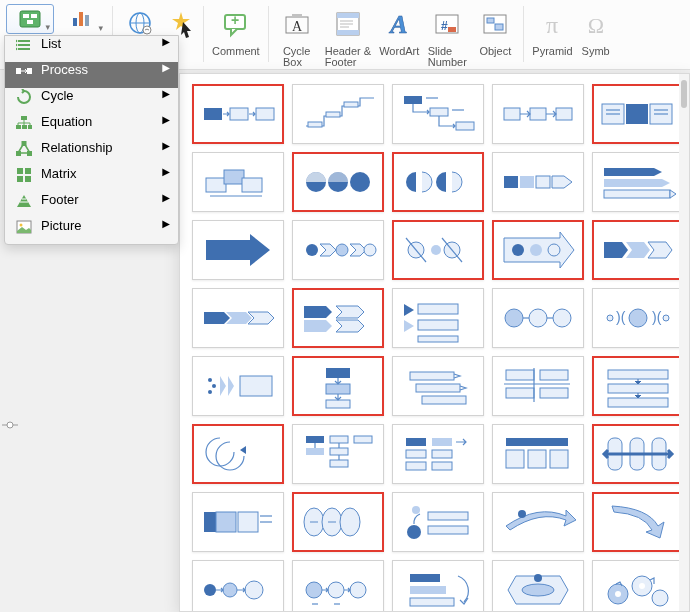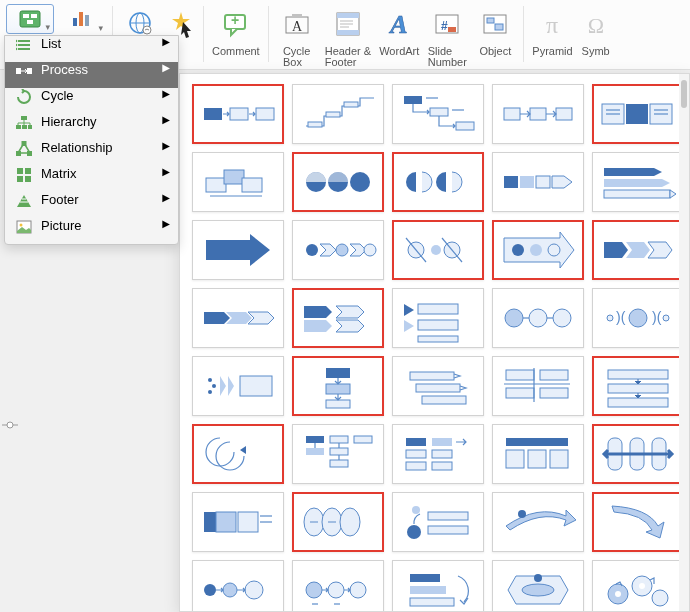--- a/index.html
+++ b/index.html
@@ -221,21 +221,21 @@
           <rect x="0" y="10" width="5" height="4" fill="#5fa85a"></rect>
           <rect x="6" y="10" width="5" height="4" fill="#5fa85a"></rect>
           <rect x="12" y="10" width="4" height="4" fill="#5fa85a"></rect>
           <line x1="8" y1="5" x2="8" y2="8" stroke="#5fa85a"></line>
           <line x1="2" y1="8" x2="14" y2="8" stroke="#5fa85a"></line>
           <line x1="2" y1="8" x2="2" y2="10" stroke="#5fa85a"></line>
           <line x1="8" y1="8" x2="8" y2="10" stroke="#5fa85a"></line>
           <line x1="14" y1="8" x2="14" y2="10" stroke="#5fa85a"></line>
         </svg>
       </span>
-    <span>Hierarchy</span>
+    <span>Equation</span>
     <span class="arrow">▶</span>
   </div>
   <div class="menu-item">
     <span class="menu-ic">
         <svg width="16" height="16">
           <path d="M2 12 L8 2 L14 12 Z" fill="none" stroke="#5fa85a" stroke-width="1.5"></path>
           <rect x="0" y="10" width="5" height="5" fill="#5fa85a"></rect>
           <rect x="11" y="10" width="5" height="5" fill="#5fa85a"></rect>
           <rect x="5.5" y="0" width="5" height="5" fill="#5fa85a"></rect>
         </svg>

